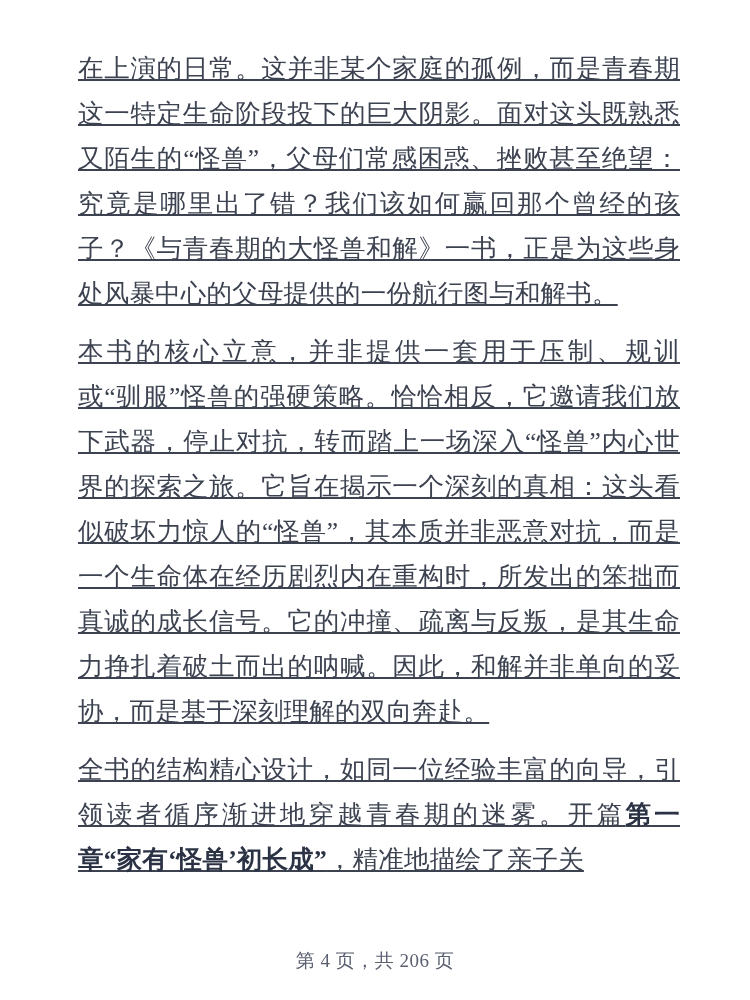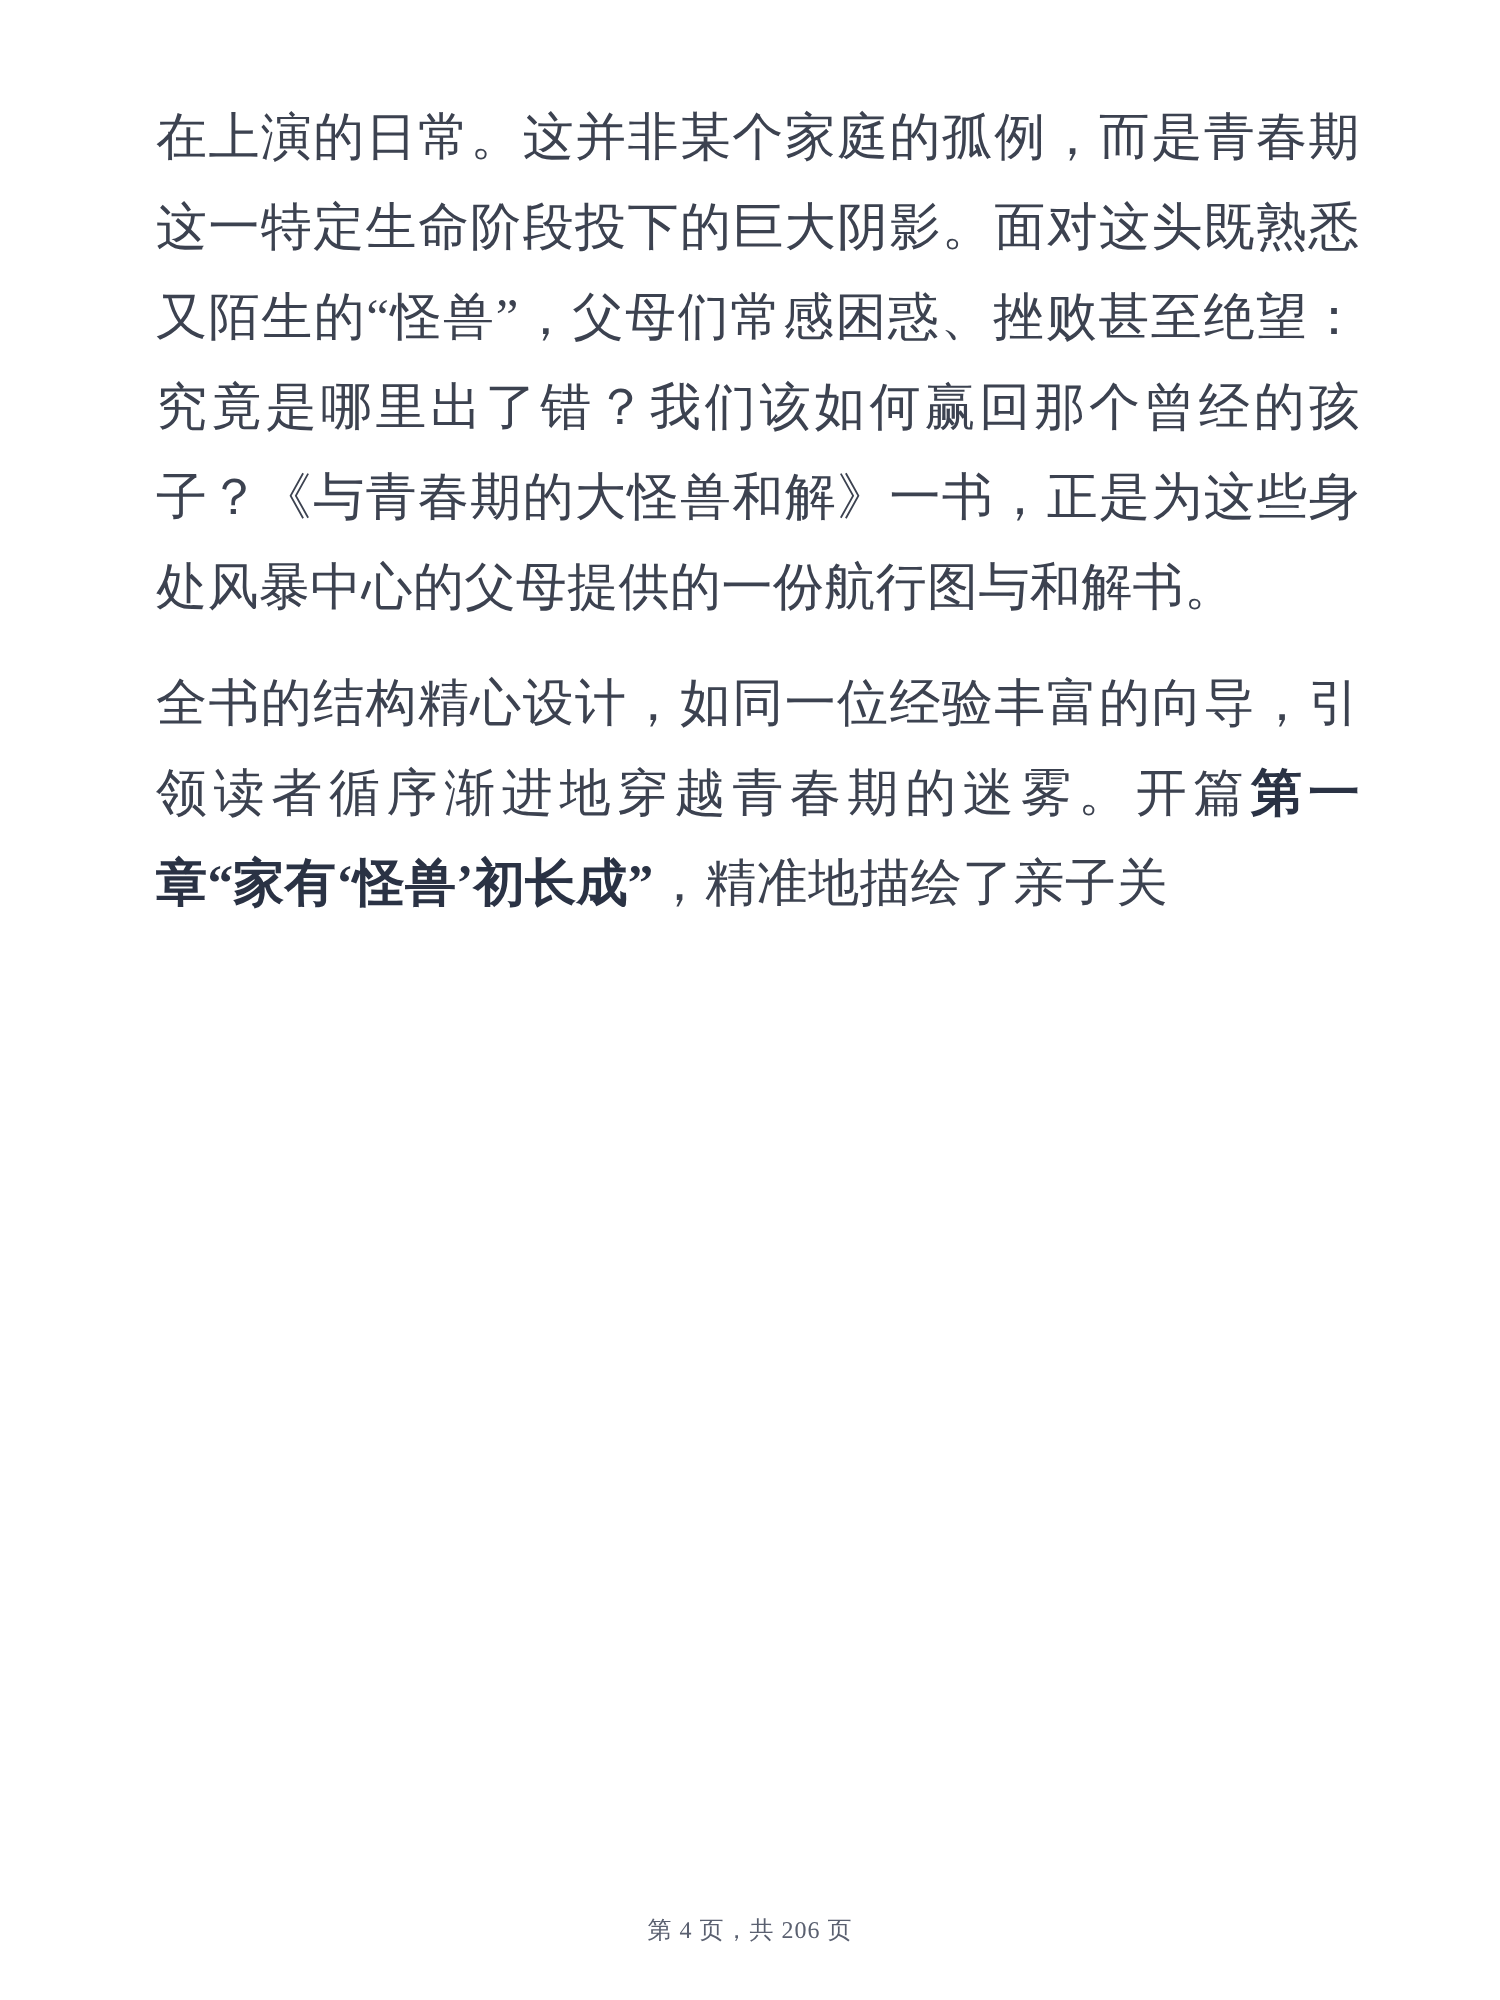--- a/index.html
+++ b/index.html
@@ -21,51 +21,53 @@
     box-sizing: border-box;
     padding: 46px 70px 0 78px;
   }
   .content {
     font-size: 25.5px;
     line-height: 45px;
     letter-spacing: 0.2px;
     text-align: justify;
     text-justify: inter-ideograph;
     color: #3c4250;
+    text-decoration: underline;
   }
   p.para {
     margin: 0 0 13px 0;
     text-indent: 0;
   }
   p.para:last-of-type {
     margin-bottom: 11px;
   }
   .bold-accent {
     font-weight: bold;
     color: #2a3244;
   }
   .footer {
     position: absolute;
     left: 0;
     right: 0;
     bottom: 26px;
     text-align: center;
-    font-size: 12px;
+    font-size: 19px;
     color: #5a6070;
     font-family: "Liberation Serif", "DejaVu Serif", serif;
     letter-spacing: 0.5px;
   }
 </style>
 </head>
 <body>
 
 <div class="page">
   <div class="content">
 
     <p class="para">在上演的日常。这并非某个家庭的孤例，而是青春期这一特定生命阶段投下的巨大阴影。面对这头既熟悉又陌生的“怪兽”，父母们常感困惑、挫败甚至绝望：究竟是哪里出了错？我们该如何赢回那个曾经的孩子？《与青春期的大怪兽和解》一书，正是为这些身处风暴中心的父母提供的一份航行图与和解书。</p>
 
+    <p class="para">本书的核心立意，并非提供一套用于压制、规训或“驯服”怪兽的强硬策略。恰恰相反，它邀请我们放下武器，停止对抗，转而踏上一场深入“怪兽”内心世界的探索之旅。它旨在揭示一个深刻的真相：这头看似破坏力惊人的“怪兽”，其本质并非恶意对抗，而是一个生命体在经历剧烈内在重构时，所发出的笨拙而真诚的成长信号。它的冲撞、疏离与反叛，是其生命力挣扎着破土而出的呐喊。因此，和解并非单向的妥协，而是基于深刻理解的双向奔赴。</p>
 
     <p class="para"><span>全书的结构精心设计，如同一位经验丰富的向导，引领读者循序渐进地穿越青春期的迷雾。开篇</span><span class="bold-accent">第一章“家有‘怪兽’初长成”</span><span>，精准地描绘了亲子关</span></p>
 
   </div>
 
   <div class="footer">第 4 页，共 206 页</div>
 </div>
 
 </body></html>

